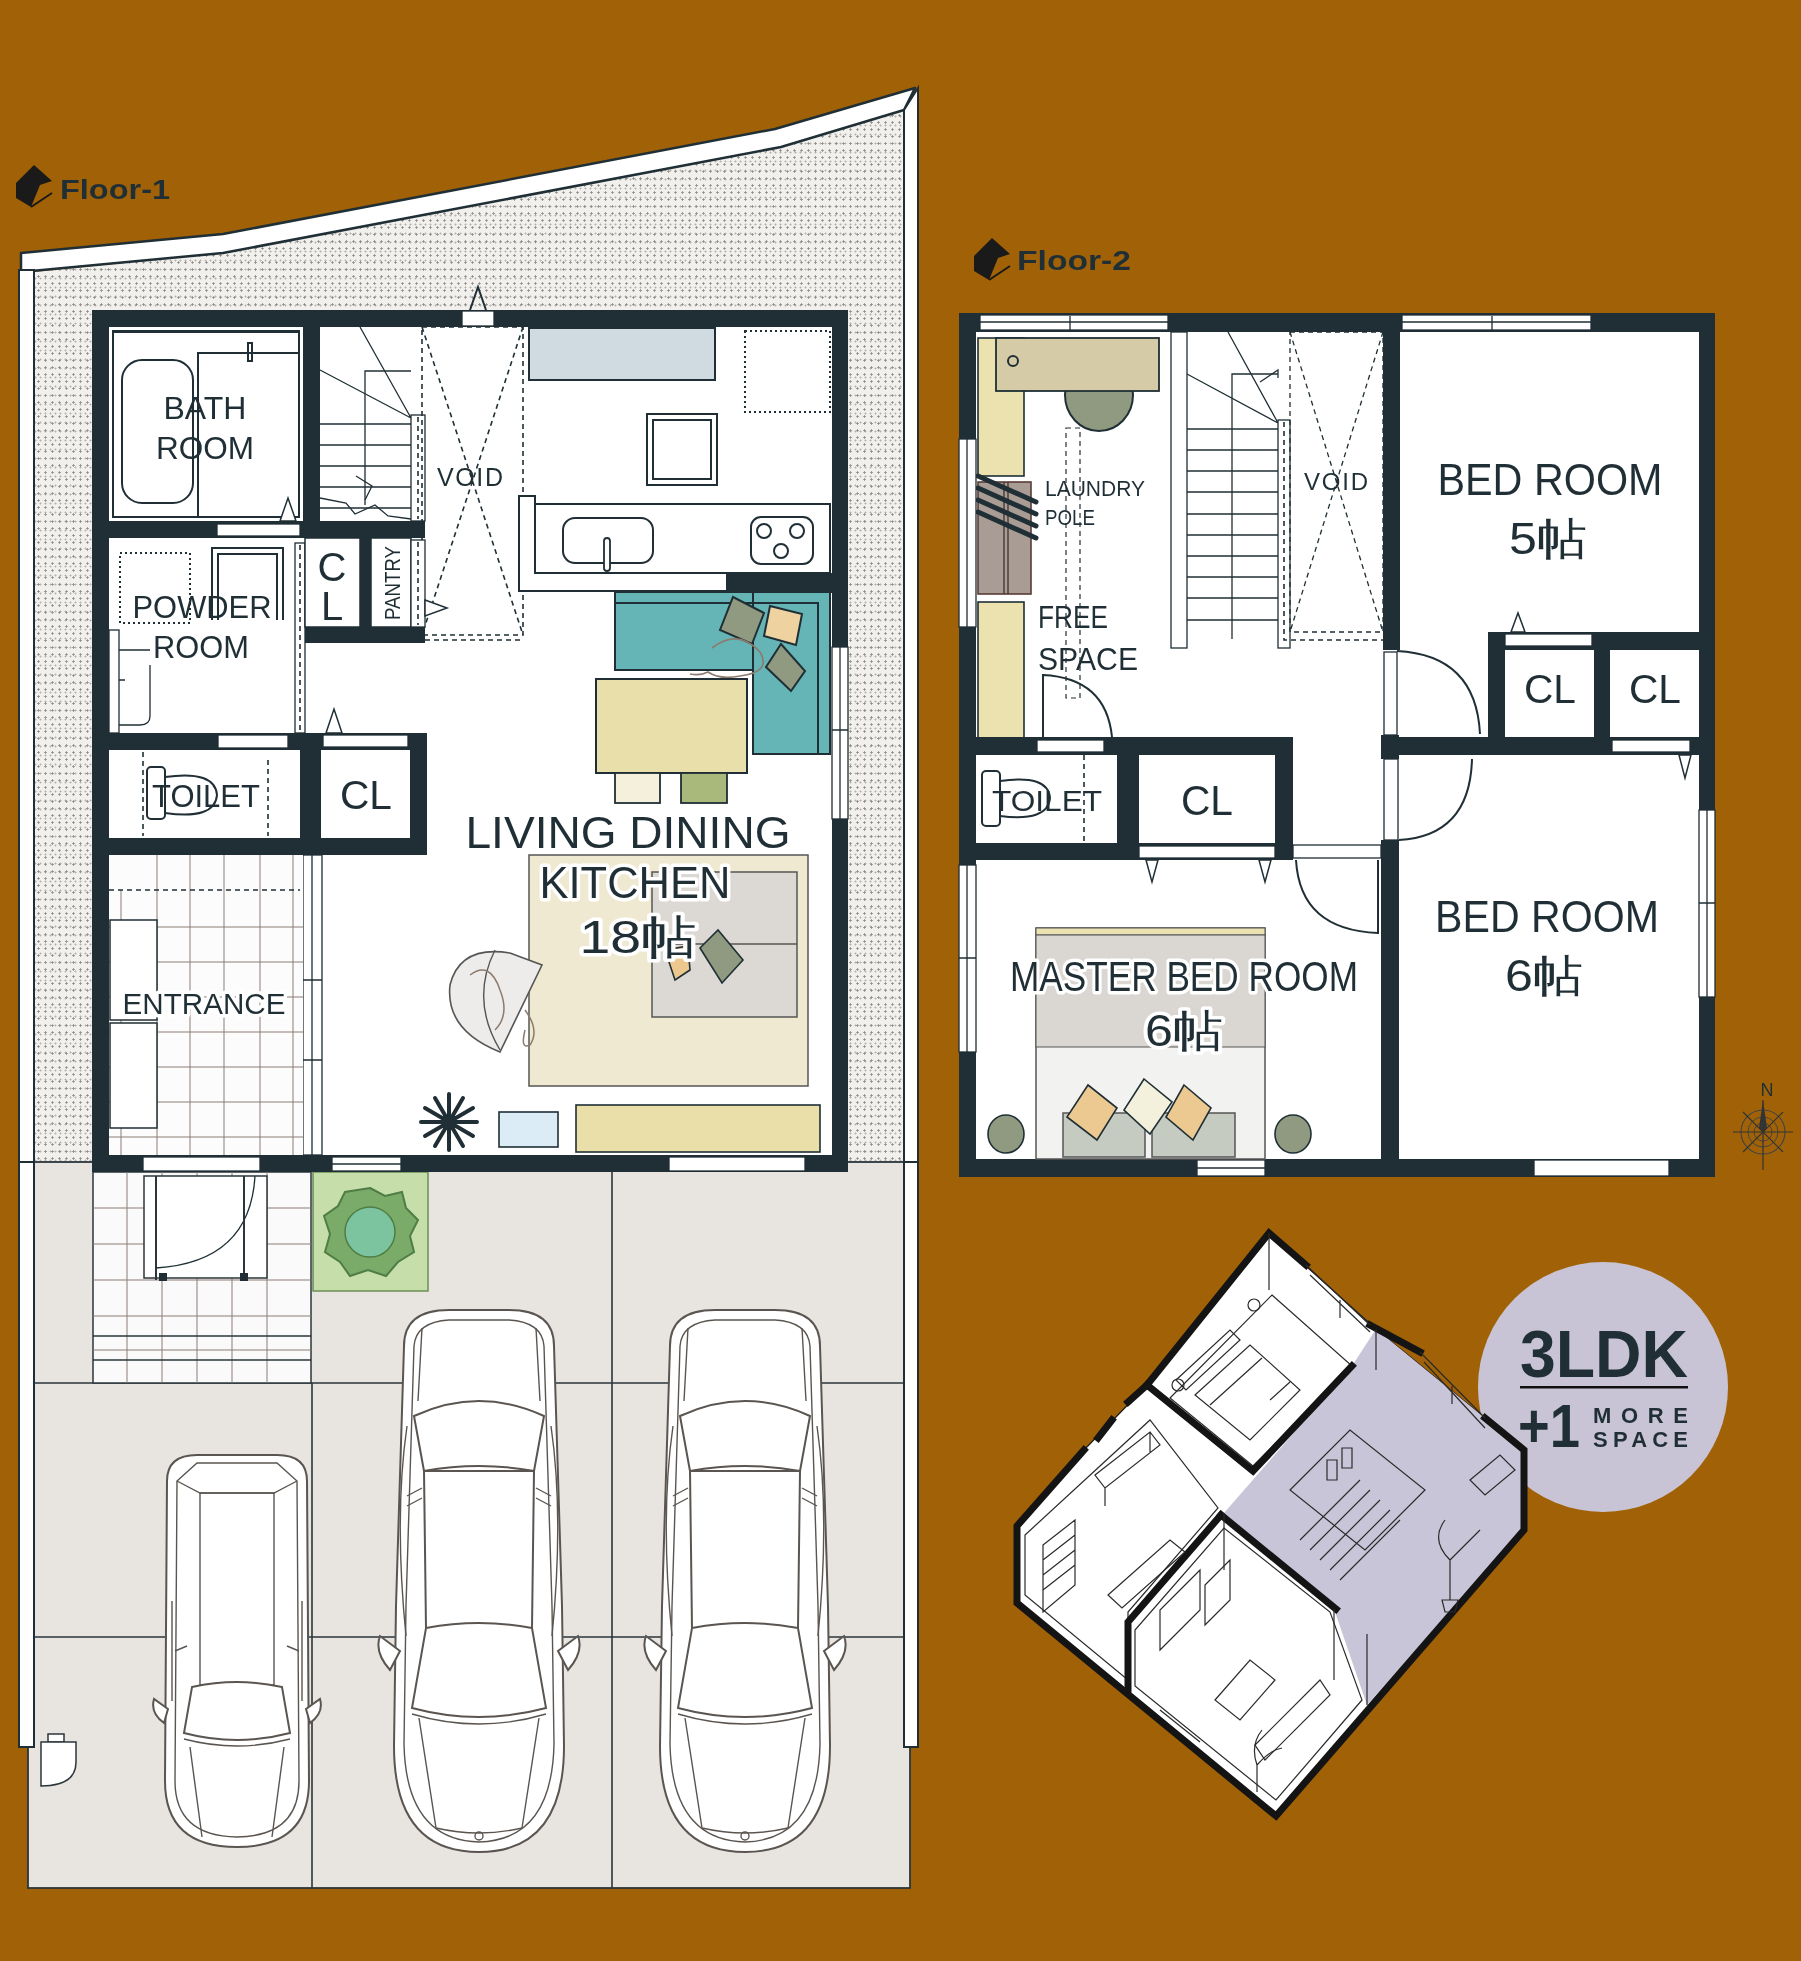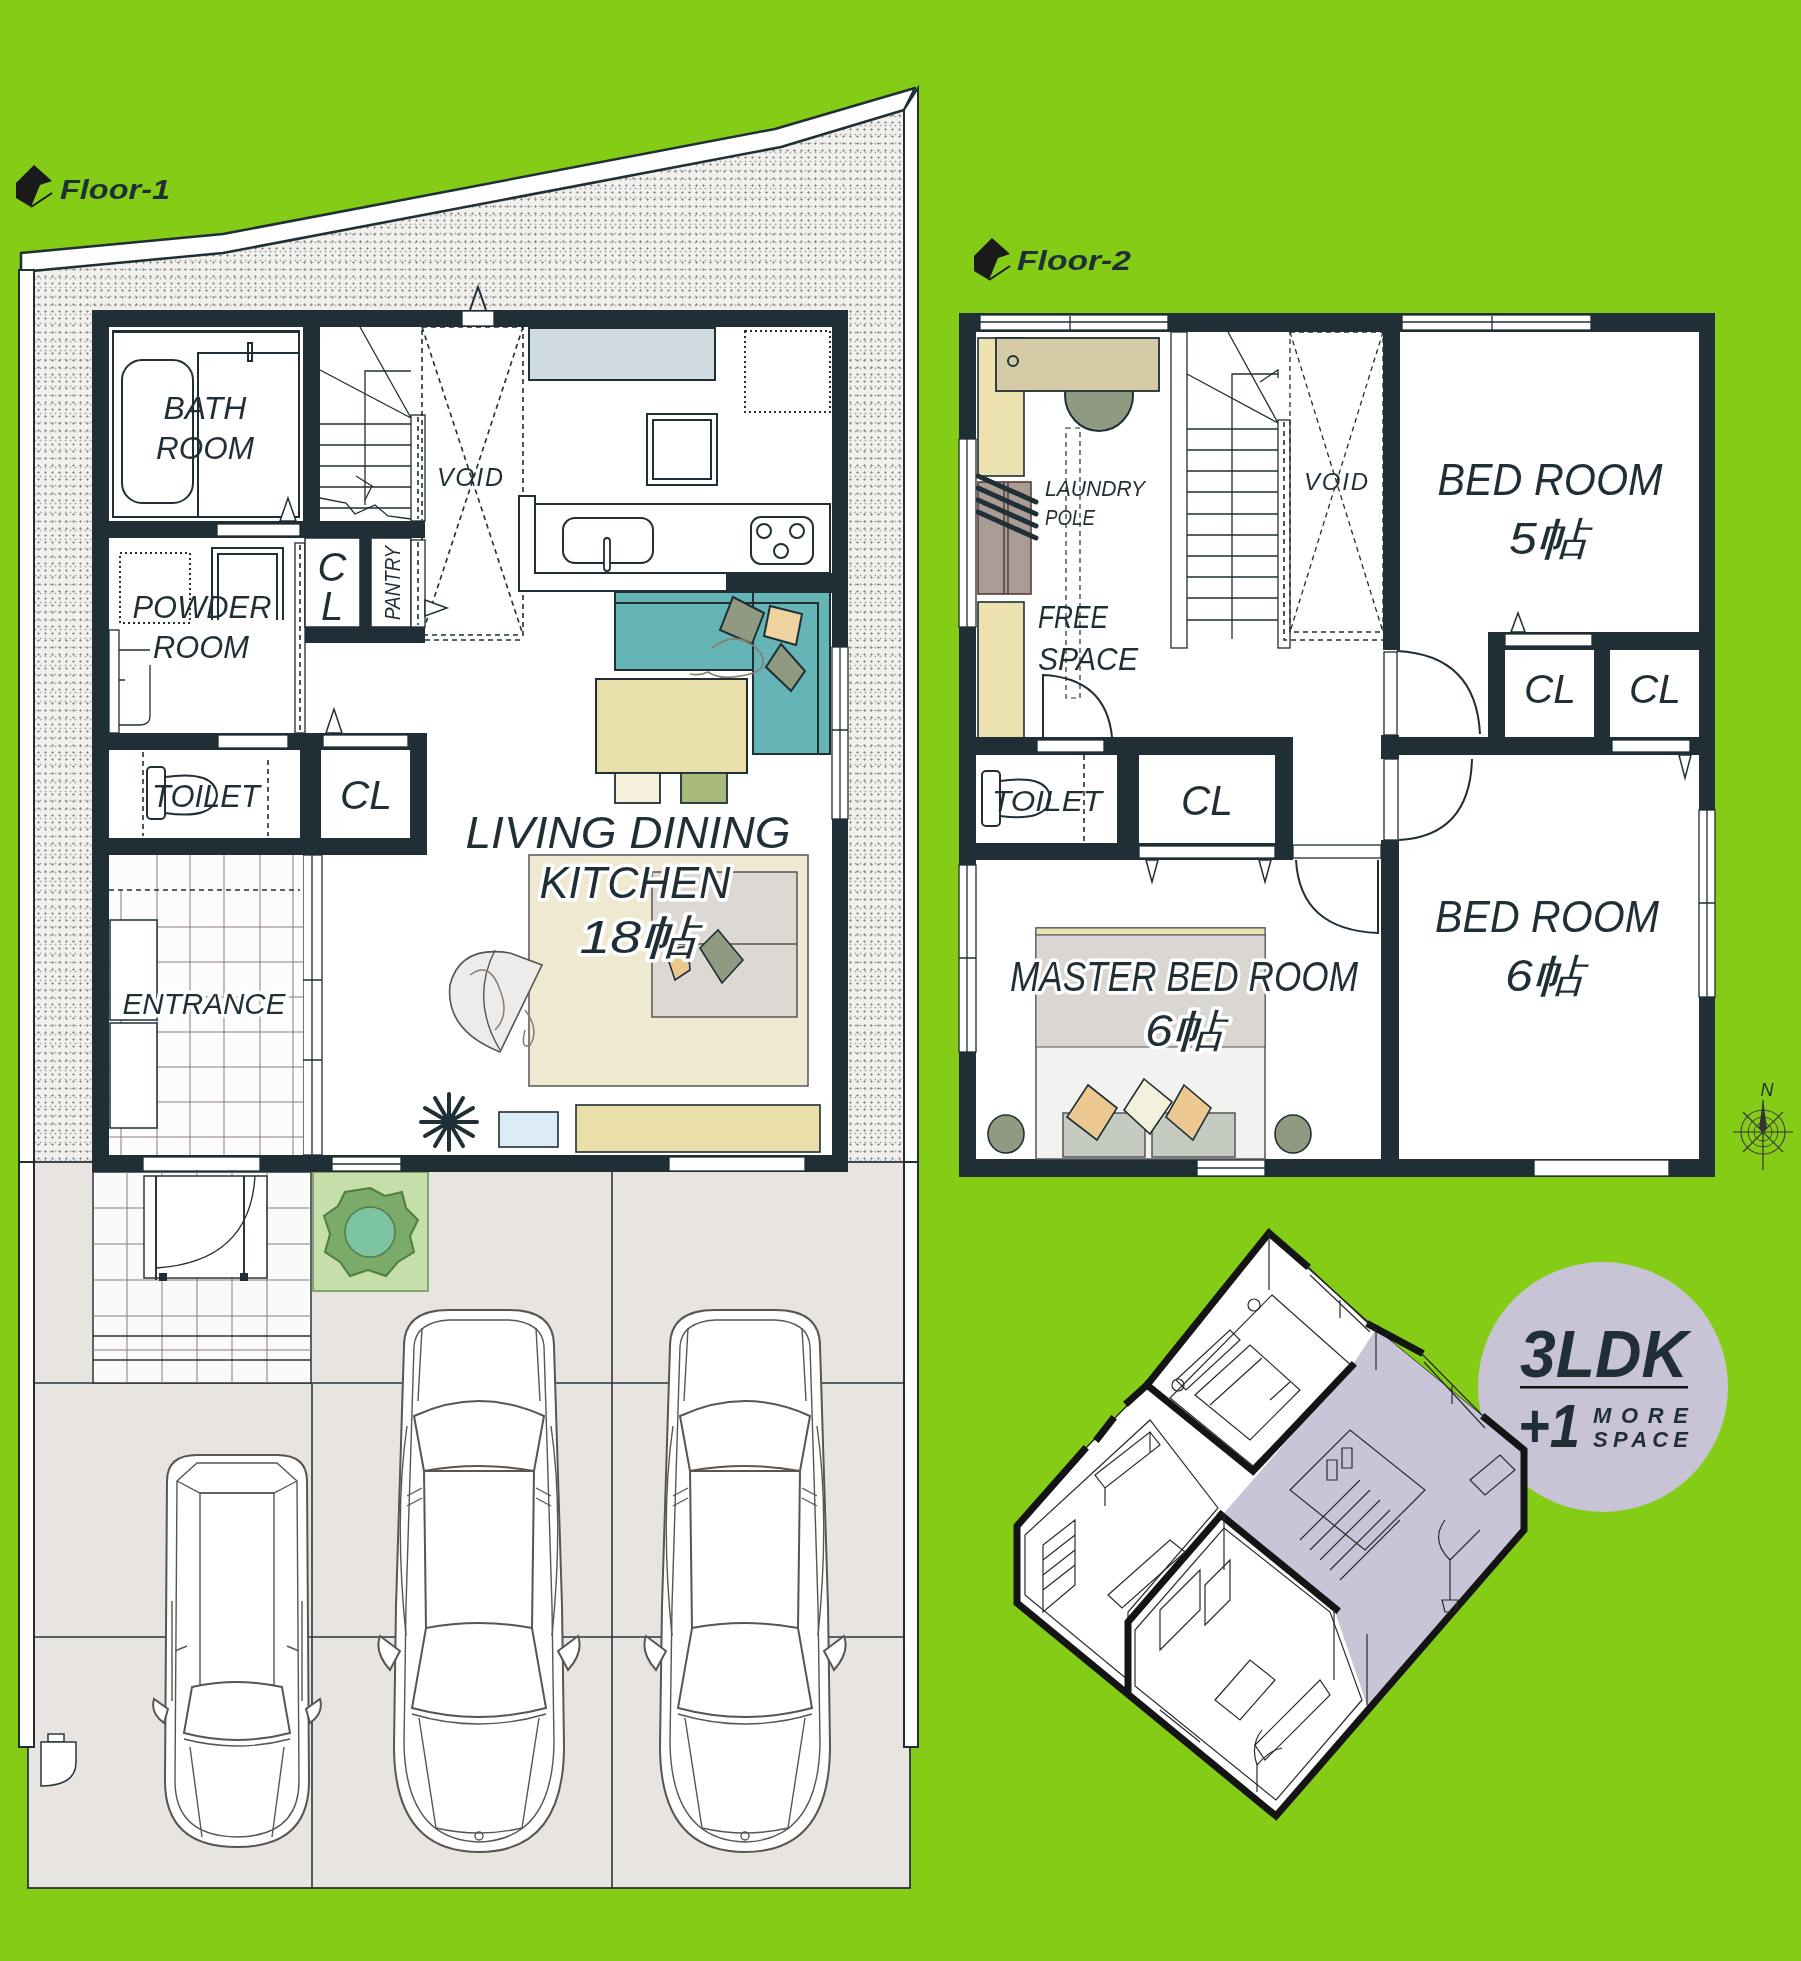--- a/index.html
+++ b/index.html
@@ -1,16 +1,16 @@
 <!DOCTYPE html>
 <html><head>
 <meta charset="utf-8">
 <style>
   html, body { margin: 0; padding: 0; background: #fdfdfd; }
-  #page { position: relative; width: 1801px; height: 1961px; overflow: hidden; background: #84cc16; font-style: italic; }
+  #page { position: relative; width: 1801px; height: 1961px; overflow: hidden; background: #a16207; }
   #gravel {
     position: absolute; left: 0; top: 0; width: 1801px; height: 1961px;
     background-color: #f1f0ed;
     background-image:
       radial-gradient(circle, #8d8b88 0.9px, transparent 1.3px),
       radial-gradient(circle, #b3b1ad 0.8px, transparent 1.2px);
     background-size: 7px 7px, 5px 9px;
     background-position: 0 0, 3px 4px;
     clip-path: polygon(34px 272px, 223px 253px, 781px 147px, 904px 110px, 904px 1162px, 34px 1162px);
   }

